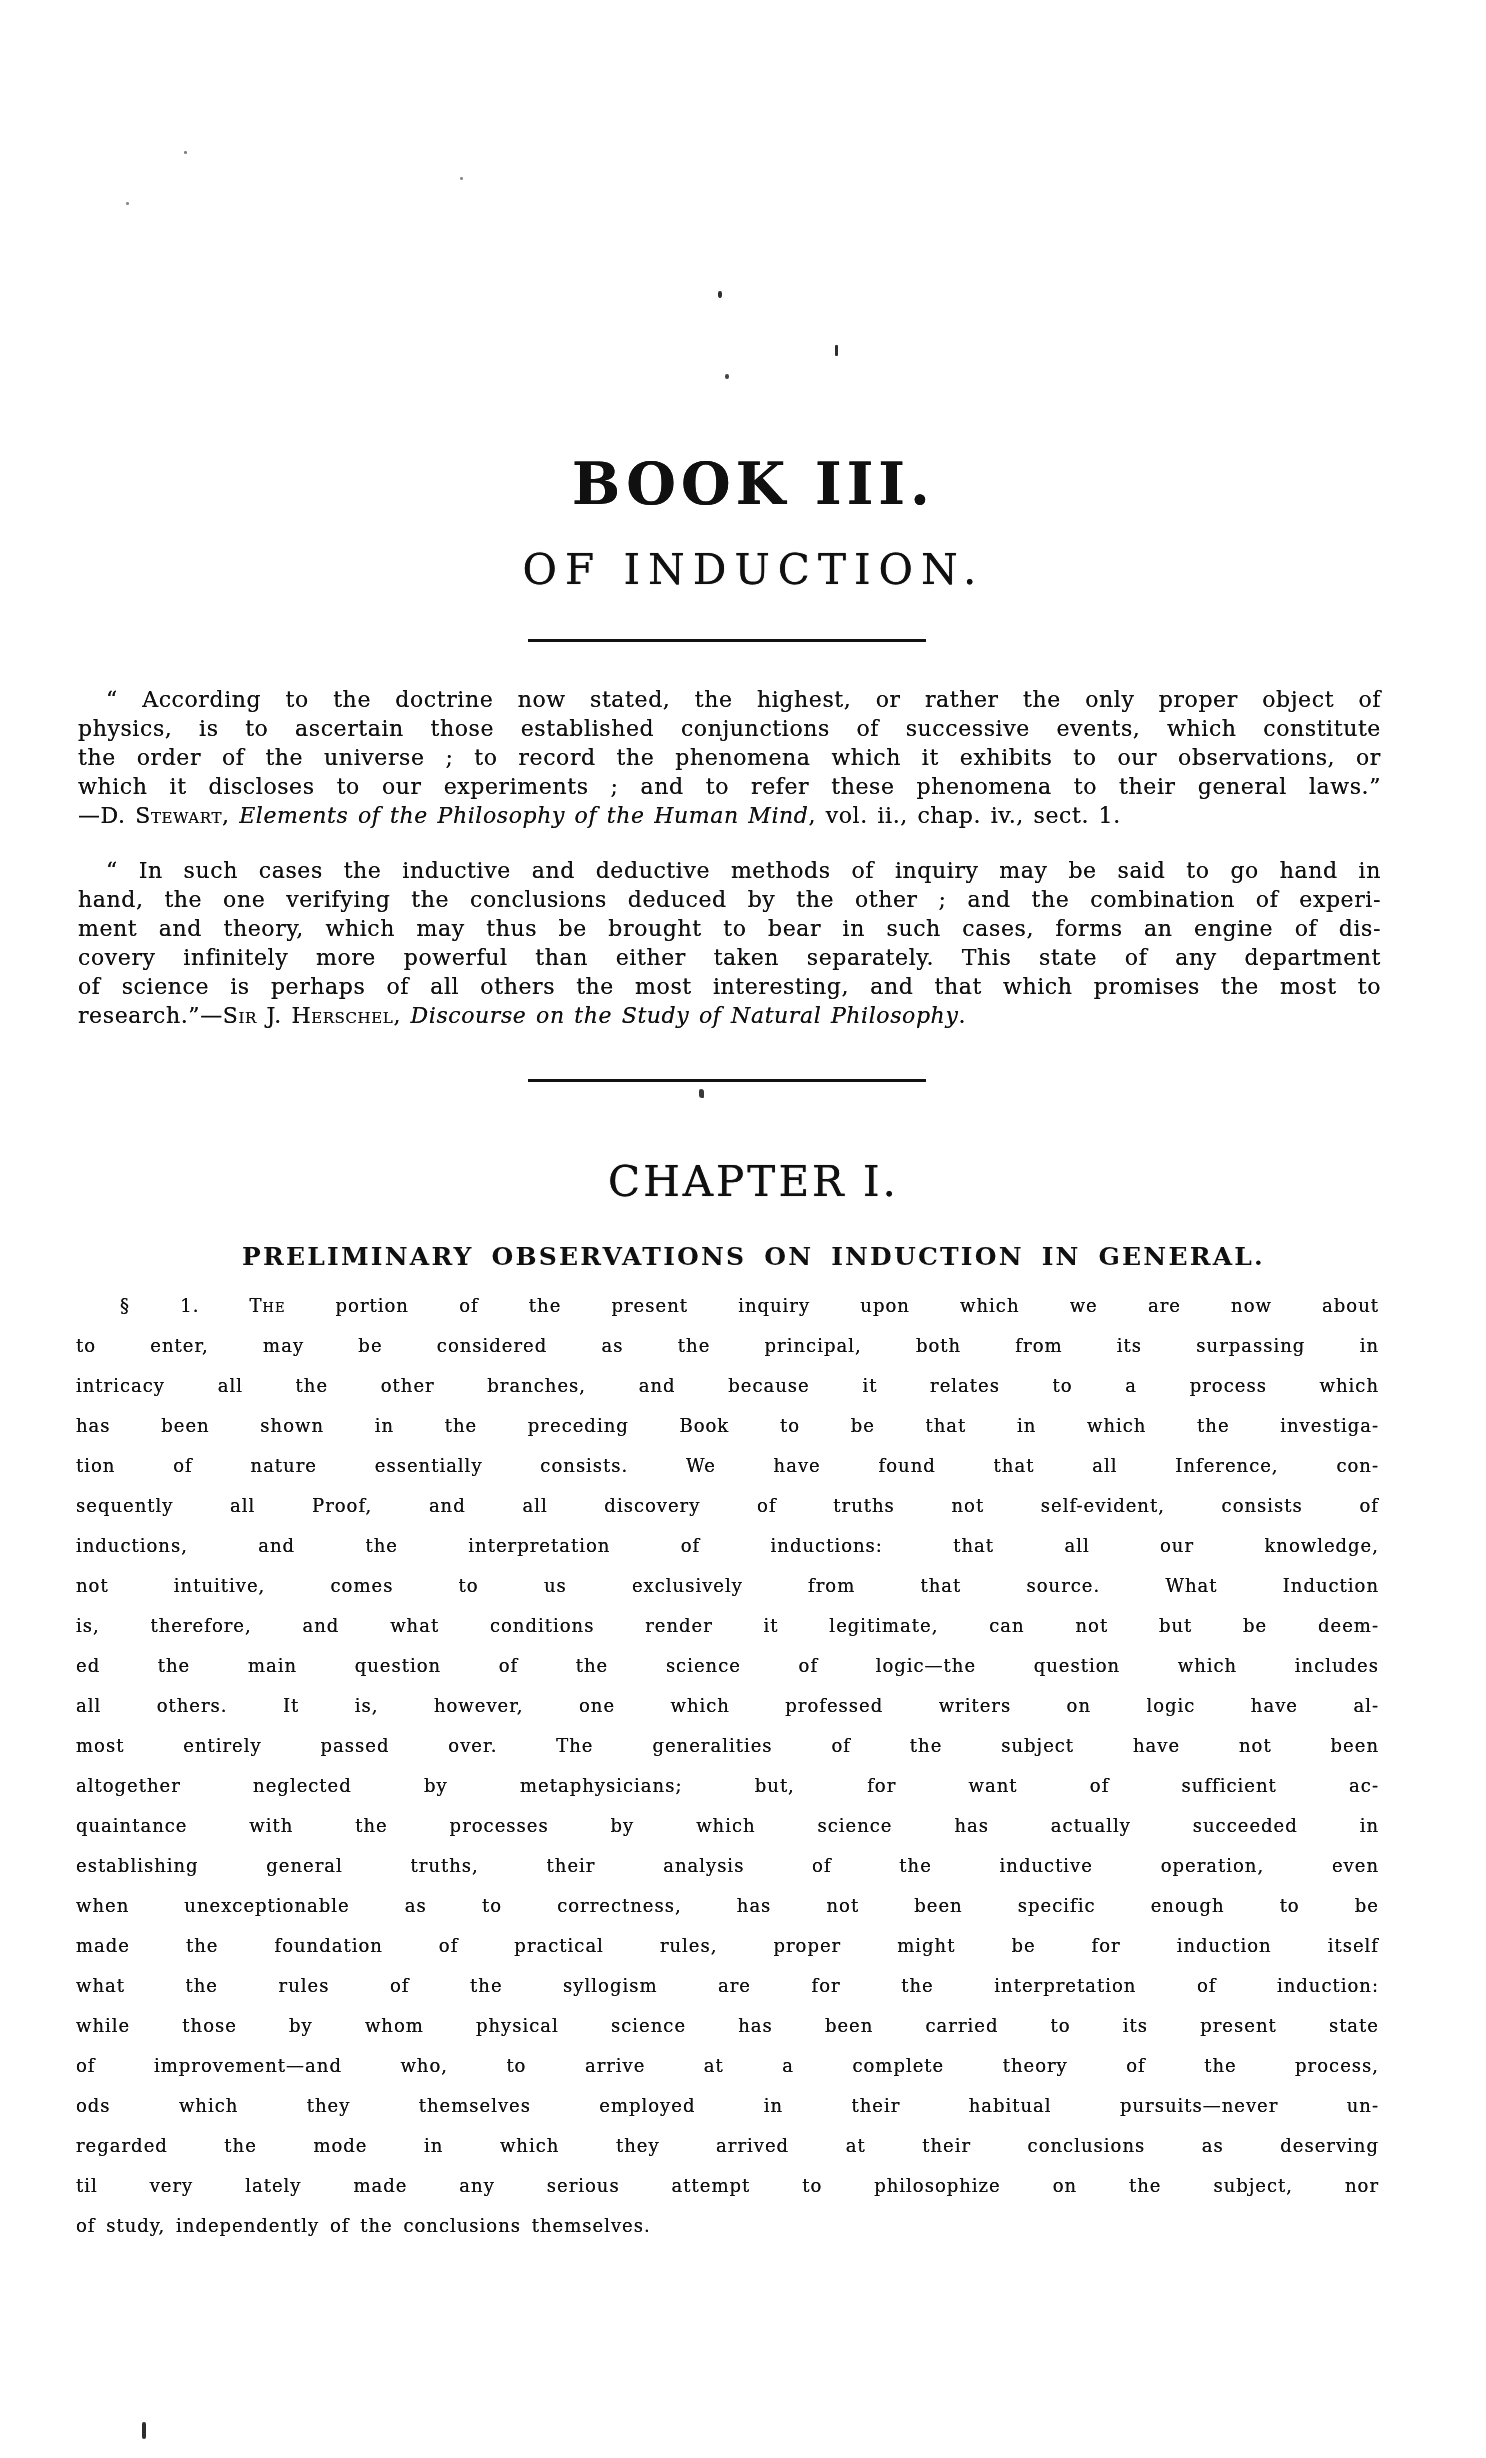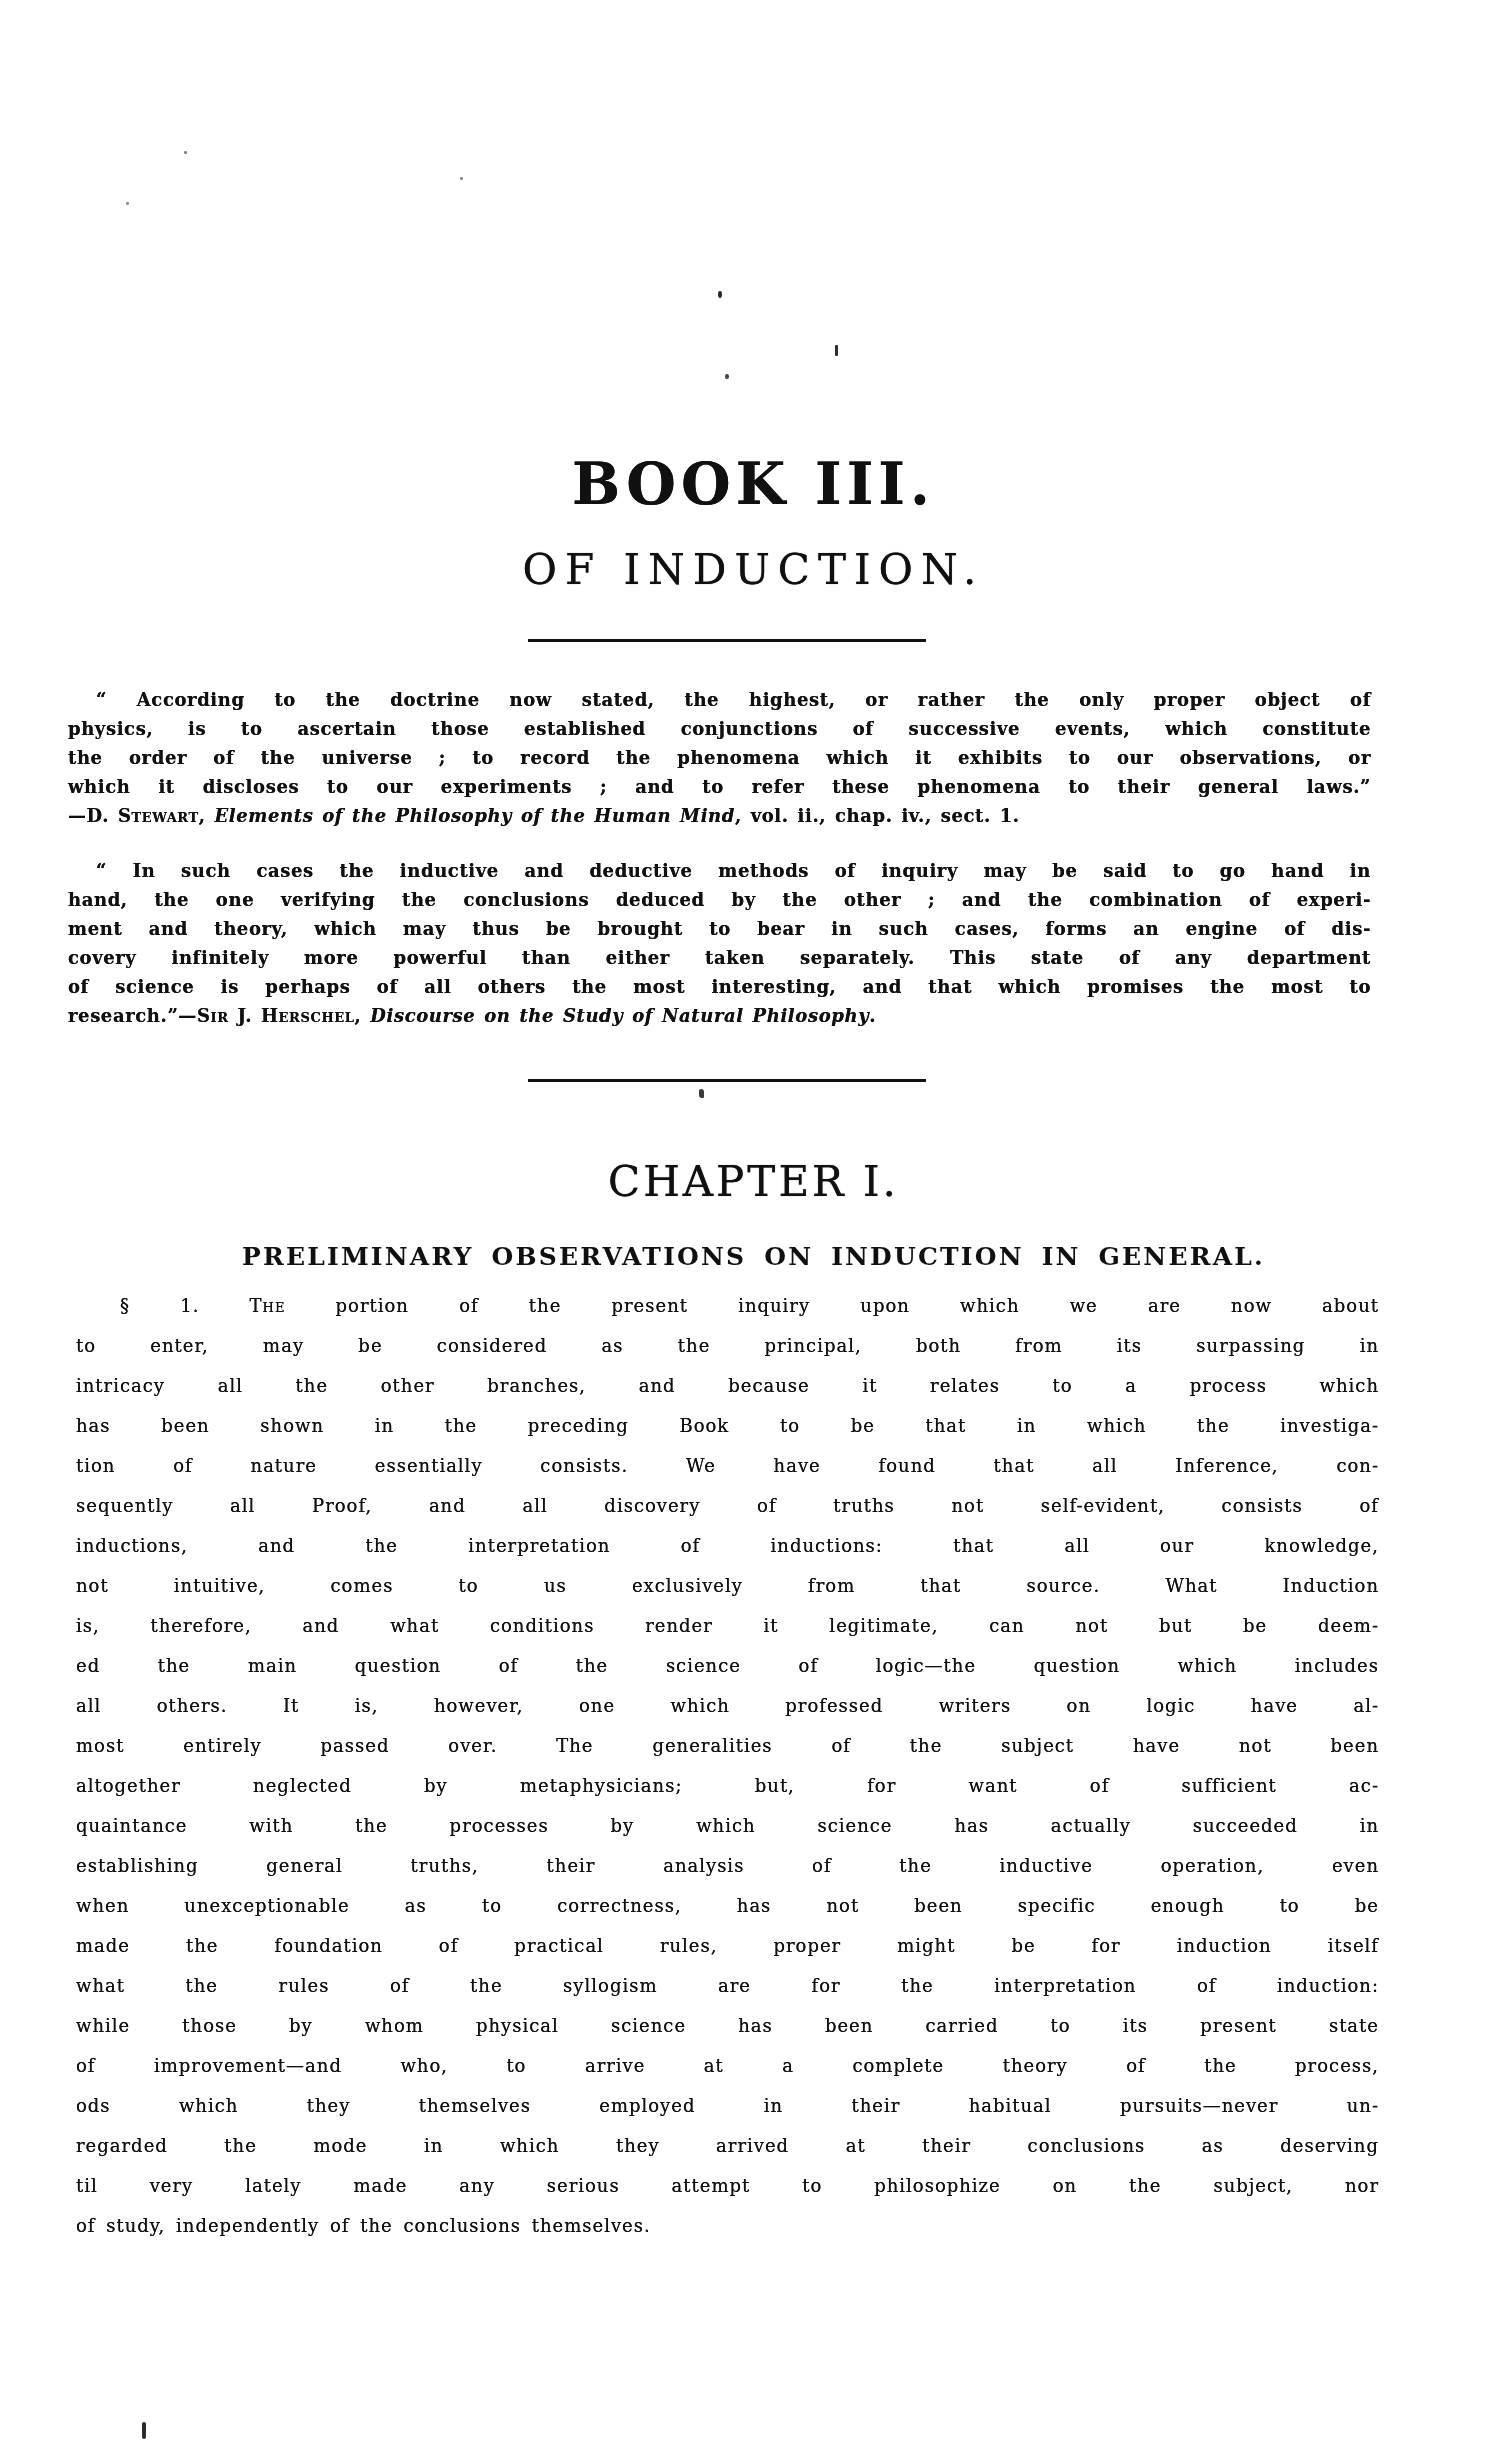--- a/index.html
+++ b/index.html
@@ -18,25 +18,24 @@
   h1{top:435px;font-size:57px;font-weight:700;letter-spacing:5px;text-shadow:0 0 0.6px rgba(0,0,0,.85);}
   h2{top:530px;font-size:42px;font-weight:400;letter-spacing:8px;text-shadow:0 0 0.7px rgba(0,0,0,.9);text-align:center;}
   h3{top:1142px;font-size:42px;font-weight:400;letter-spacing:3px;text-shadow:0 0 0.7px rgba(0,0,0,.9);}
   h4{top:1227px;font-size:25px;font-weight:700;letter-spacing:2.2px;word-spacing:7px;}
 
   .rule{position:absolute;left:528px;width:398px;height:3px;background:#121212;}
   .rule-top{top:639px;}
   .rule-middle{top:1079px;}
 
   .epigraph{
-    position:absolute;left:68px;width:1303px;
-    font-size:18px;line-height:29px;
+    position:absolute;left:78px;width:1303px;
+    font-size:22px;line-height:29px;
     letter-spacing:0.6px;word-spacing:2px;
     text-shadow:0 0 0.5px rgba(0,0,0,.8);
-    font-weight:bold;
   }
   .epigraph-1{top:685px;}
   .epigraph-2{top:856px;}
 
   .body-text{
     position:absolute;left:76px;top:1286px;width:1303px;
     font-size:18px;line-height:40px;
     letter-spacing:1px;word-spacing:4px;
     text-shadow:0 0 0.6px rgba(0,0,0,.85);
   }

